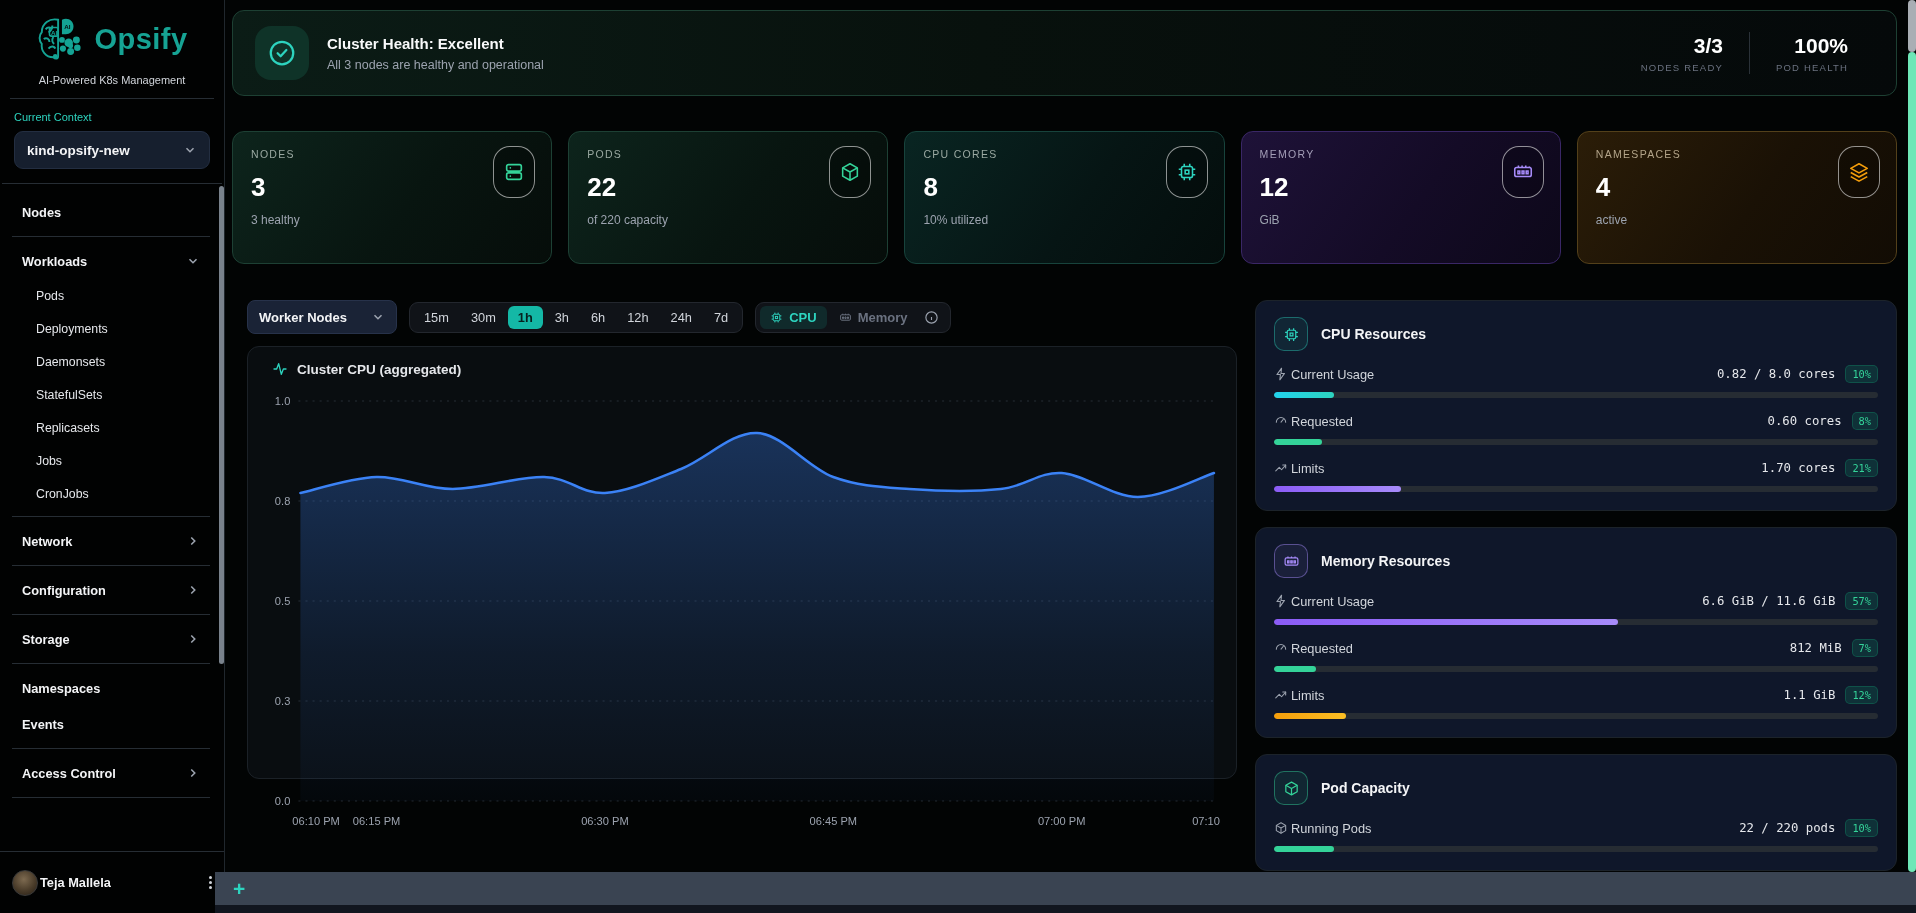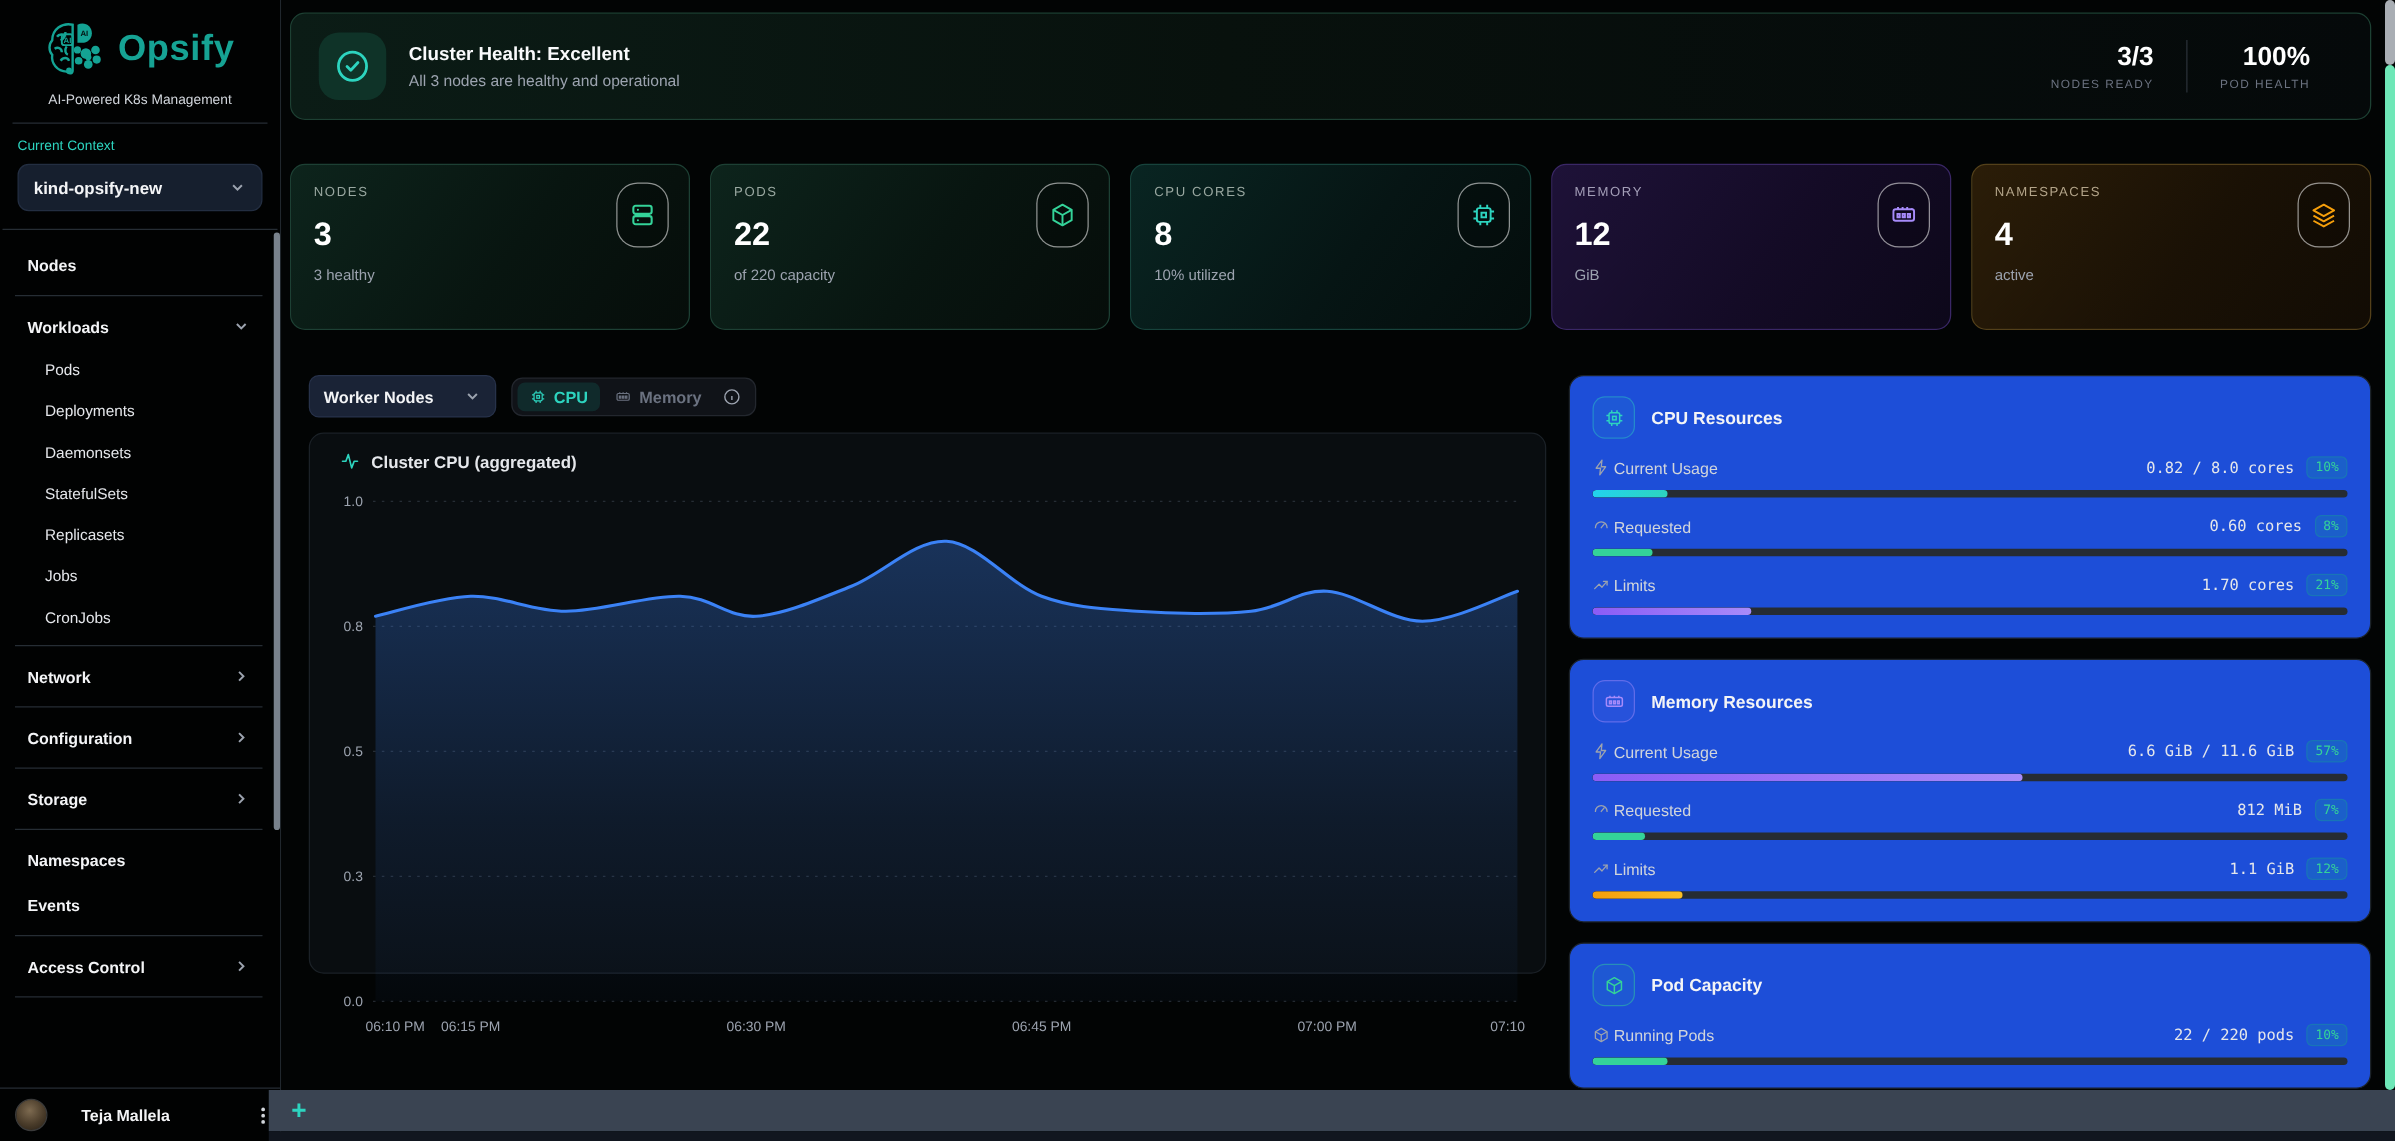--- a/index.html
+++ b/index.html
@@ -17,21 +17,21 @@
   .context-label { color:#2dd4bf; font-size:11px; margin-bottom:8px; }
   .context-select { background:#161f2e; border:1px solid #232e41; border-radius:9px; height:38px; display:flex; align-items:center; justify-content:space-between; padding:0 12px; cursor:pointer; }
   .context-select span.val { font-size:13.5px; font-weight:bold; color:#f3f4f6; }
   .chev { color:#9ca3af; width:14px; height:14px; }
   .nav { flex:1; padding:10px 14px 0 12px; position:relative; overflow:hidden; }
   .nav-item { display:flex; align-items:center; justify-content:space-between; height:36px; padding:0 10px; border-radius:9px; font-size:12.8px; font-weight:bold; color:#f3f4f6; cursor:pointer; }
   .nav-item.active { background:#212b3b; }
   .nav-child { height:33px; padding:0 10px 0 24px; display:flex; align-items:center; font-size:12.3px; font-weight:normal; color:#e5e7eb; cursor:pointer; }
   .nav-div { border-top:1px solid #262d34; margin:6px 0; }
   .nav-scrollthumb { position:absolute; top:2px; right:0; width:5px; height:478px; background:#79828c; border-radius:3px; }
-  .user-row { border-top:1px solid #262d34; height:43px; display:flex; align-items:center; gap:27px; padding:0 12px; }
+  .user-row { border-top:1px solid #262d34; height:62px; display:flex; align-items:center; gap:2px; padding:0 12px; }
   .avatar { width:26px; height:26px; border-radius:50%; background:radial-gradient(circle at 45% 35%, #7d6a50 0%, #4a3c2a 55%, #241d14 100%); border:1px solid #3a3a3a; }
   .user-name { font-size:12.8px; font-weight:bold; color:#f3f4f6; flex:1; }
   .kebab { color:#e5e7eb; font-size:15px; letter-spacing:0; line-height:5px; cursor:pointer; display:flex; flex-direction:column; gap:2px; align-items:center; }
   .kebab i { width:3px; height:3px; border-radius:50%; background:#d1d5db; display:block; }
 
   
   .main { flex:1; position:relative; background:#020404; padding:10px 19px 0 7px; display:flex; flex-direction:column; }
 
   .banner { height:86px; border-radius:12px; border:1px solid #1d4033; background:linear-gradient(90deg,#0b1c16 0%,#08110d 45%,#05090a 100%); display:flex; align-items:center; padding:0 22px; }
   .banner-icon { width:54px; height:54px; border-radius:16px; background:#0f3328; display:flex; align-items:center; justify-content:center; }
@@ -68,21 +68,21 @@
   .metric-btn { display:flex; align-items:center; gap:6px; font-size:13px; color:#6b7280; padding:4px 10px; border-radius:6px; cursor:pointer; background:none; border:none; font-family:inherit; font-weight:bold; }
   .metric-btn.active { background:rgba(20,184,166,.14); color:#2dd4bf; }
   .info-icon { margin:0 7px 0 5px; color:#9ca3af; cursor:pointer; display:flex; }
 
   .chart-card { margin-top:12px; height:433px; background:#090d10; border:1px solid #1b2127; border-radius:12px; padding:14px 16px 8px 12px; }
   .chart-title-row { display:flex; align-items:center; gap:9px; padding-left:12px; }
   .chart-title { font-size:13.5px; font-weight:bold; color:#e5e7eb; }
   .chart-svg { width:100%; height:452px; margin-top:6px; }
 
   .right-col { flex:1; display:flex; flex-direction:column; gap:16px; }
-  .panel { background:#1d4ed8; border:1px solid #1c232a; border-radius:12px; padding:16px 18px 18px 18px; }
+  .panel { background:#0f172a; border:1px solid #1c232a; border-radius:12px; padding:16px 18px 18px 18px; }
   .panel-head { display:flex; align-items:center; gap:13px; margin-bottom:6px; }
   .panel-chip { width:34px; height:34px; border-radius:10px; display:flex; align-items:center; justify-content:center; }
   .panel-chip.teal   { background:rgba(45,212,191,.08);  border:1px solid rgba(45,212,191,.4); color:#2dd4bf; }
   .panel-chip.purple { background:rgba(167,139,250,.08); border:1px solid rgba(167,139,250,.45); color:#a78bfa; }
   .panel-chip.green  { background:rgba(52,211,153,.08);  border:1px solid rgba(52,211,153,.45); color:#34d399; }
   .panel-title { font-size:14px; font-weight:bold; color:#f3f4f6; }
   .res-row { margin-top:14px; }
   .res-top { display:flex; align-items:center; }
   .res-label { display:flex; align-items:center; gap:3px; font-size:12.8px; color:#d1d5db; flex:1; }
   .res-label svg { color:#9ca3af; }
@@ -312,20 +312,30 @@
 
     <div class="content-row">
 
       <div class="left-col">
         <div class="toolbar">
           <div class="node-select">
             <span class="val">Worker Nodes</span>
             <svg class="chev" viewBox="0 0 16 16" fill="none" stroke="currentColor" stroke-width="1.8">
                 <path d="M4 6l4 4 4-4"></path>
               </svg>
+          </div>
+          <div class="pill-group">
+            <button class="time-btn">15m</button>
+            <button class="time-btn">30m</button>
+            <button class="time-btn active">1h</button>
+            <button class="time-btn">3h</button>
+            <button class="time-btn">6h</button>
+            <button class="time-btn">12h</button>
+            <button class="time-btn">24h</button>
+            <button class="time-btn">7d</button>
           </div>
           <div class="pill-group">
             <button class="metric-btn active">
               <svg width="13" height="13" viewBox="0 0 24 24" fill="none" stroke="currentColor" stroke-width="1.8">
                   <rect x="6" y="6" width="12" height="12" rx="2"></rect>
                   <rect x="10" y="10" width="4" height="4"></rect>
                   <path d="M9 3v3M15 3v3M9 18v3M15 18v3M3 9h3M3 15h3M18 9h3M18 15h3"></path>
                 </svg>
               <span>CPU</span>
             </button>

